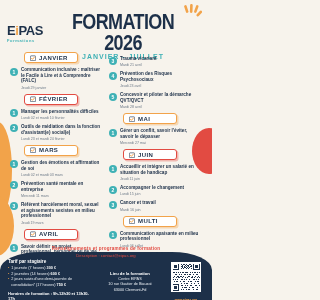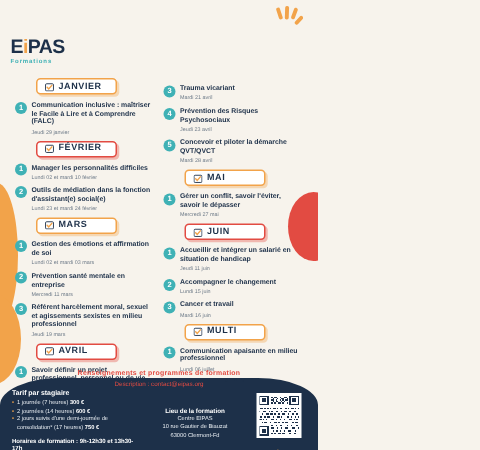--- a/index.html
+++ b/index.html
@@ -151,20 +151,24 @@
 <body>
 
 <div class="deco" id="arc-left"></div>
 <div class="deco" id="arc-bottom-left"></div>
 <div class="deco" id="circle-right"></div>
 
 <div id="header">
   <div id="logo">
     <div id="logo-wordmark">E<span class="accent">i</span>PAS</div>
     <div id="logo-sub">Formations</div>
+  </div>
+  <div id="title-block">
+    <div id="main-title">FORMATION 2026</div>
+    <div id="subtitle">JANVIER - JUILLET</div>
   </div>
   <svg id="sunburst" viewBox="0 0 18 16">
     <g fill="#f2a34a">
       <rect x="1" y="1" width="2.6" height="8" rx="1.2" transform="rotate(-18 2.3 5)"></rect>
       <rect x="6" y="0" width="2.6" height="9" rx="1.2" transform="rotate(2 7.3 4.5)"></rect>
       <rect x="11" y="1" width="2.6" height="8" rx="1.2" transform="rotate(20 12.3 5)"></rect>
       <rect x="14" y="6" width="2.6" height="7" rx="1.2" transform="rotate(42 15.3 9.5)"></rect>
     </g>
   </svg>
 </div>

